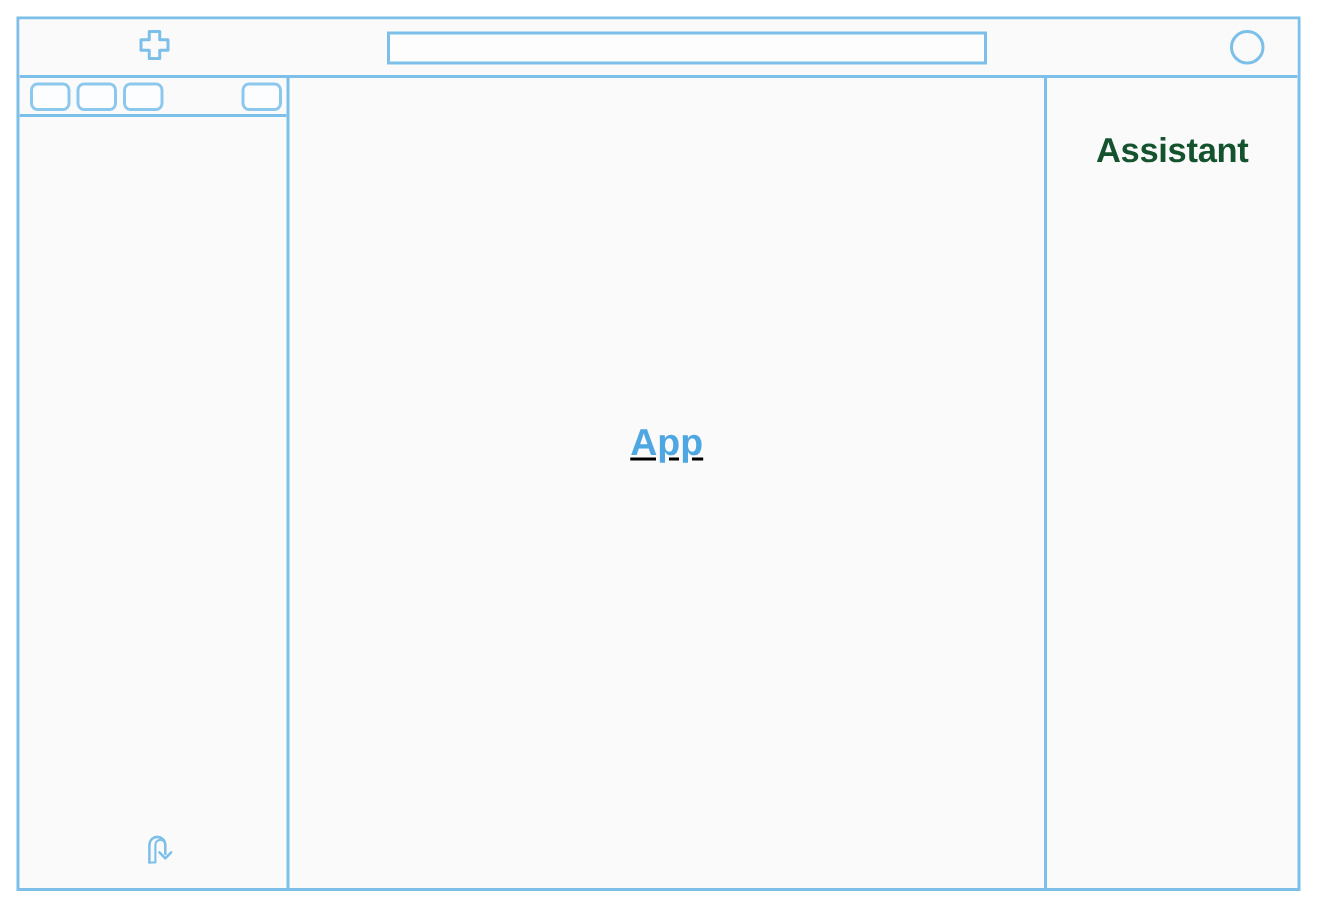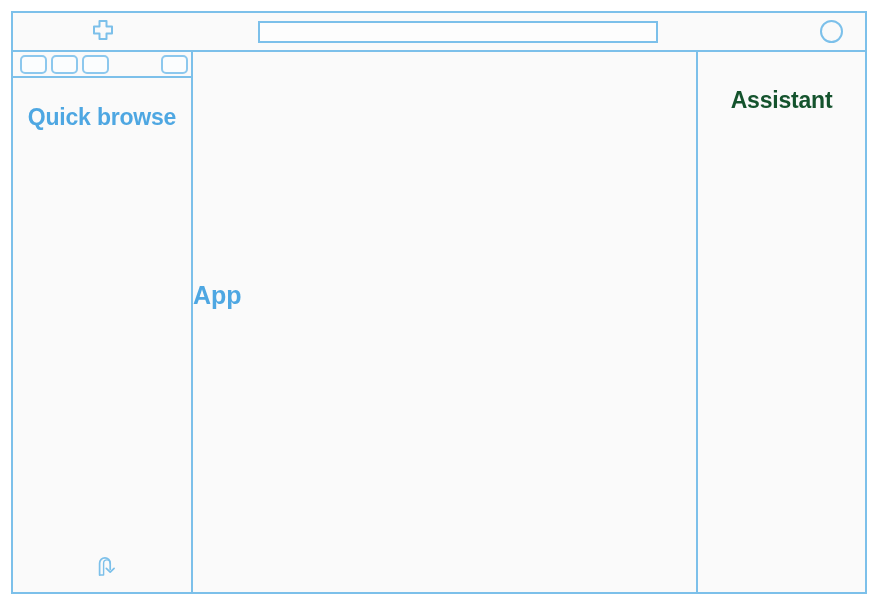--- a/index.html
+++ b/index.html
@@ -185,21 +185,22 @@
   .app-area {
     position: absolute;
     left: 180px;
     right: 167px;
     top: 0;
     bottom: 0;
     border-right: 2px solid #7cc0ea;
     box-sizing: border-box;
     display: flex;
     align-items: center;
-    justify-content: flex-start;
+    justify-content: center;
+    text-decoration: underline;
   }
 
   .app-title {
     font-size: 25px;
     font-weight: bold;
     color: #4ea7e2;
     margin-top: -54px;
   }
 
   
@@ -278,21 +279,20 @@
       <div class="sidebar">
 
         <div class="sidebar-tabbar">
           <div class="tab-chip t1"></div>
           <div class="tab-chip t2"></div>
           <div class="tab-chip t3"></div>
           <div class="tab-chip t4"></div>
         </div>
 
         <div class="sidebar-body">
-          <div class="quick-browse-title">Quick browse</div>
 
           <div class="sidebar-footer-icon">
             <svg class="uturn-icon" viewBox="0 0 30 30">
               <path d="M6.6 24 V12.2 a5.3 5.3 0 0 1 10.6 0 V18.3" fill="none" stroke="#7cc0ea" stroke-width="1.7" stroke-linecap="round" stroke-linejoin="round"></path>
               <path d="M13.3 17.3 L17.2 21.2 L21.1 17.3" fill="none" stroke="#7cc0ea" stroke-width="1.7" stroke-linecap="round" stroke-linejoin="round"></path>
               <path d="M6.6 24 L10.6 24 L10.6 12.2 a3.3 3.3 0 0 1 6.6 0" fill="none" stroke="#7cc0ea" stroke-width="1.4" stroke-linecap="round" stroke-linejoin="round"></path>
             </svg>
           </div>
         </div>
 

